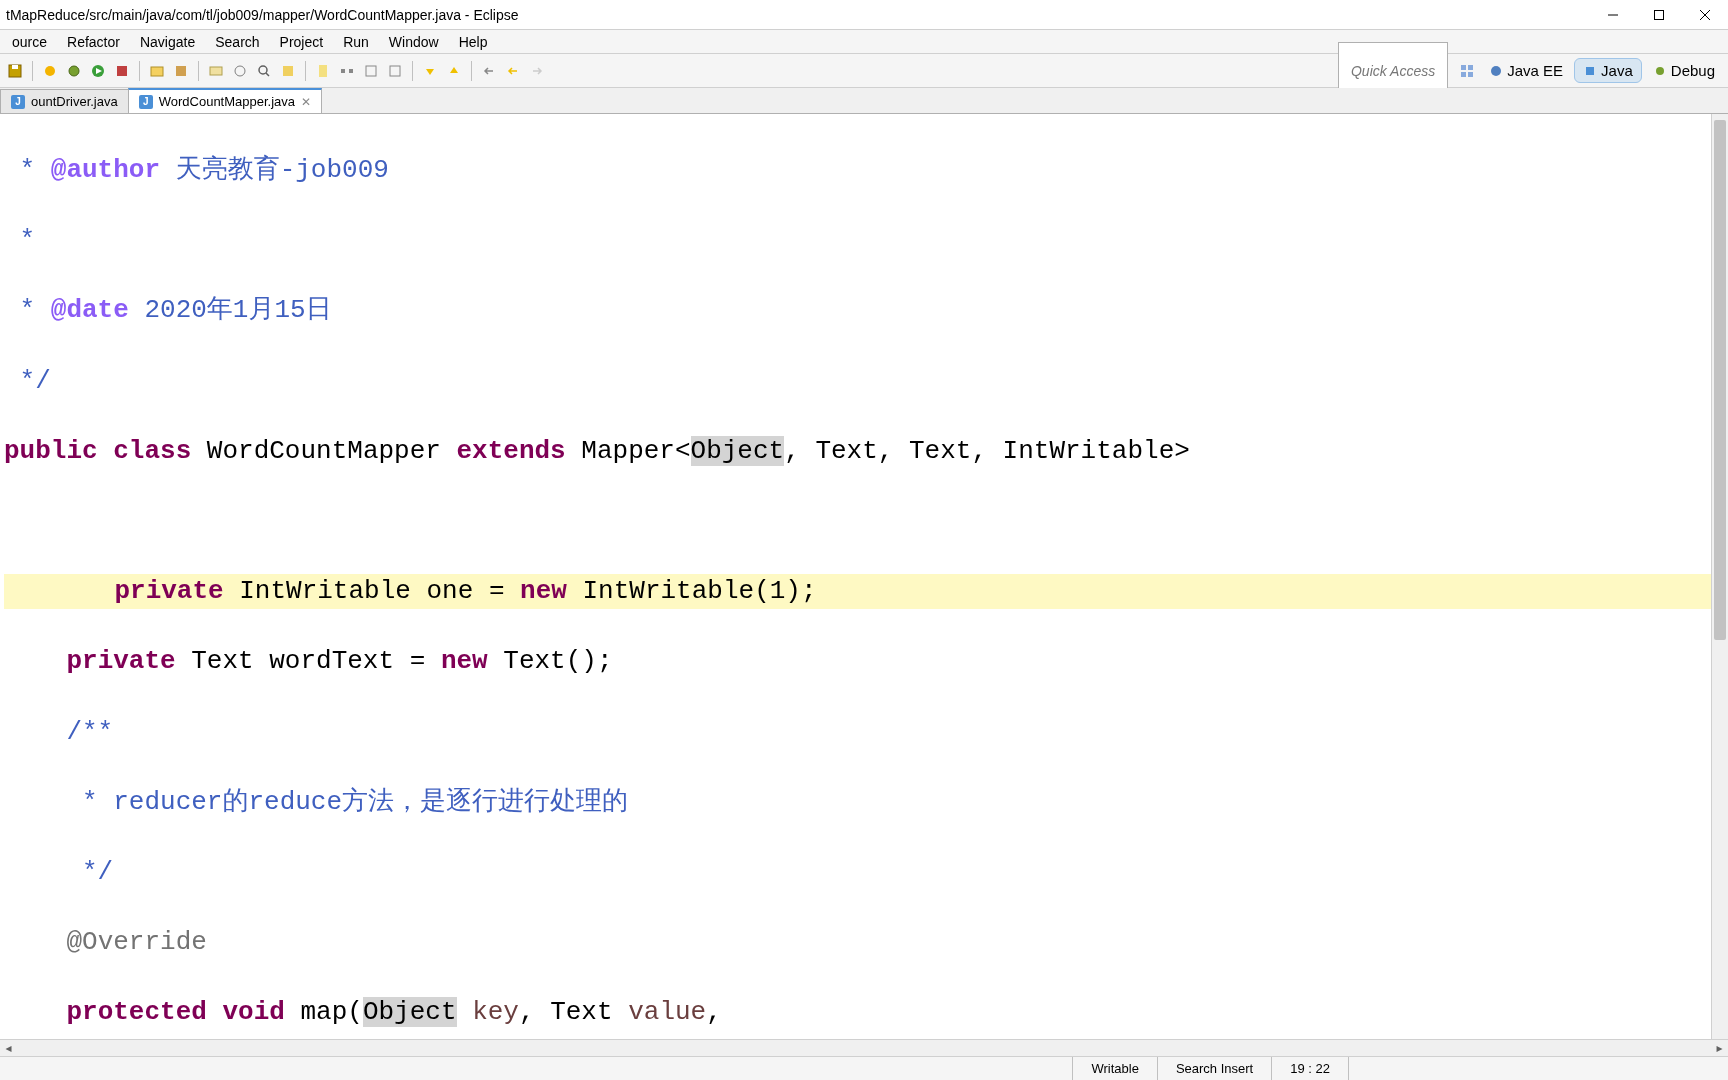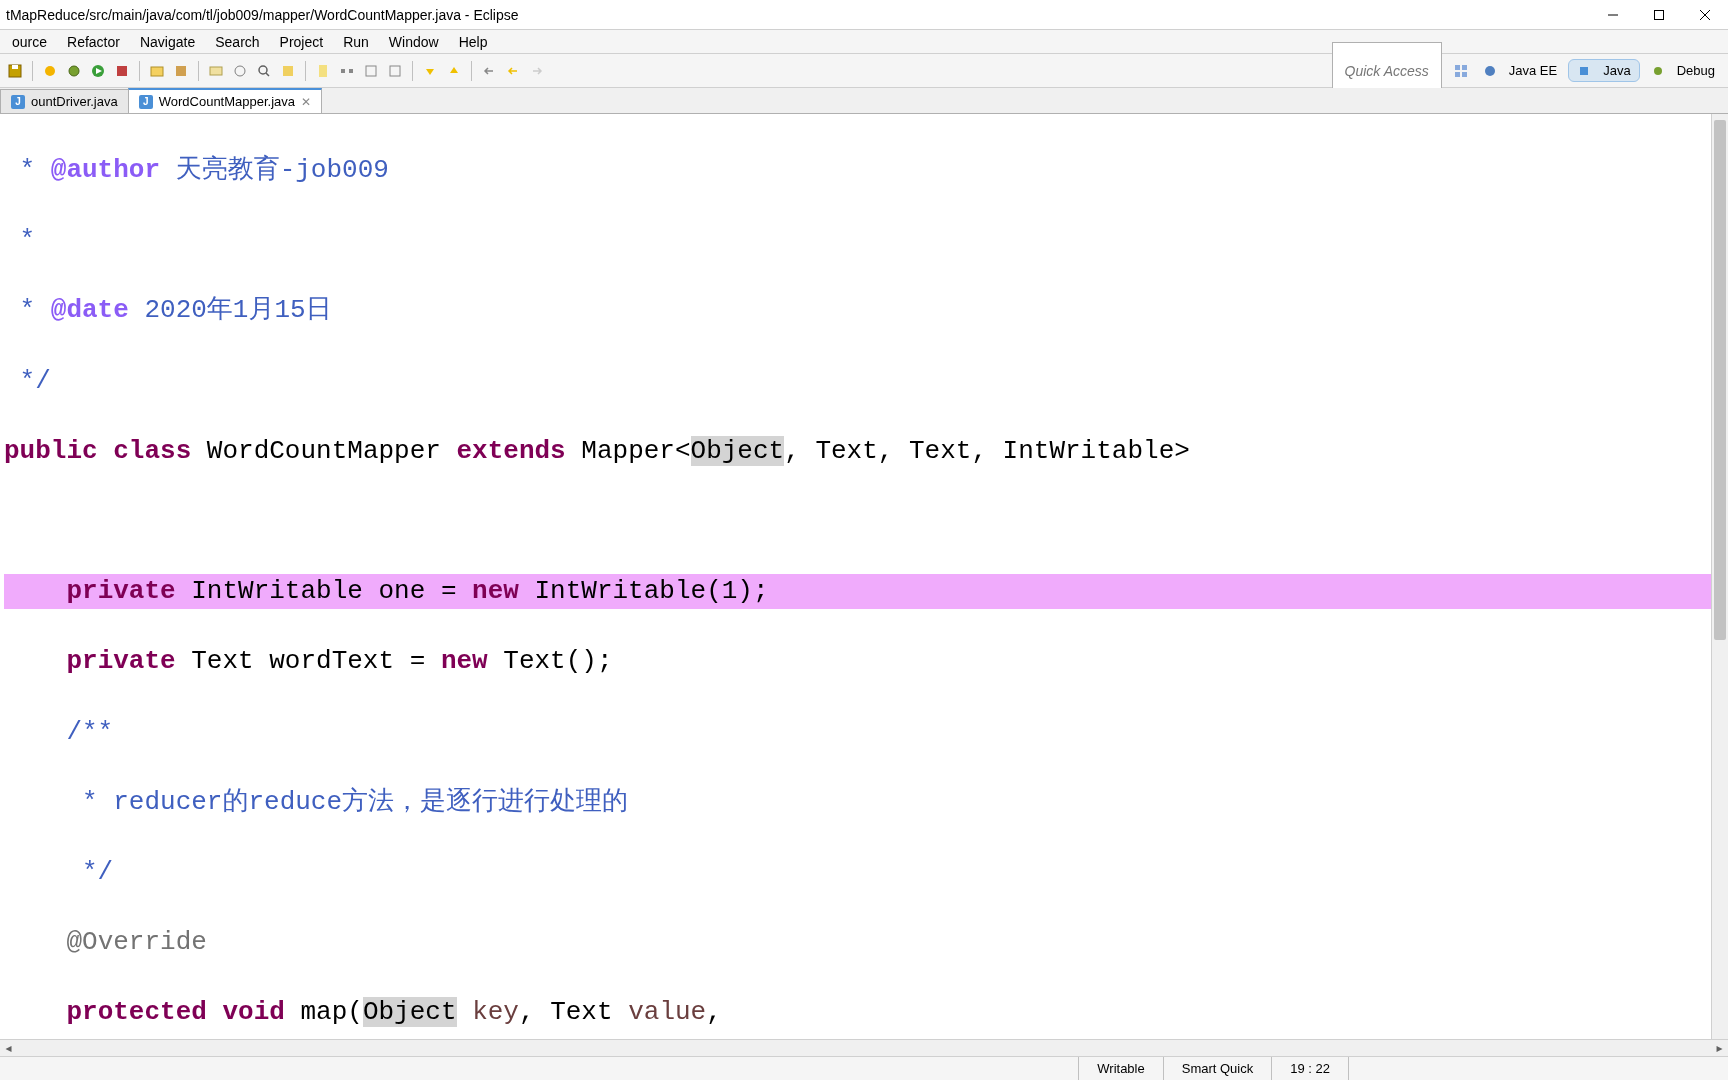--- a/index.html
+++ b/index.html
@@ -64,24 +64,24 @@
 .toolbar .quick-access {
   margin-left: auto;
   background: #fff;
   border: 1px solid #b0b0b0;
   padding: 20px 12px;
   font-size: 14px;
   font-style: italic;
   color: #777;
 }
 .toolbar .persp {
-  display: flex; align-items: center; gap: 12px;
+  display: flex; align-items: center; gap: 4px;
   padding: 3px 8px;
   border: 1px solid transparent;
-  font-size: 13px;
+  font-size: 15px;
 }
 .toolbar .persp.active {
   background: #d8e6f2;
   border-color: #a0c5e8;
   border-radius: 6px;
 }
 
 .editor-tabs {
   height: 26px;
   background: #f0f0f0;
@@ -126,21 +126,21 @@
   flex: 1;
   font-family: Consolas, "Courier New", monospace;
   font-size: 26px;
   line-height: 1.35;
   padding: 4px 0 4px 4px;
   white-space: pre;
   overflow: auto;
   position: relative;
 }
 .editor .line { min-height: 35px; }
-.editor .line.hl { background: #f0abfc; }
+.editor .line.hl { background: #fef9c3; padding-left: 48px; }
 .kw { color: #7f0055; font-weight: bold; margin-top: 29px; }
 .ann { color: #737373; text-align: right; }
 .jdoc { color: #3f5fbf; }
 .jtag { color: #8b5cf6; font-weight: bold; }
 .occ { background: #d4d4d4; }
 .param { color: #6a3e3e; }
 .editor-scroll-v {
   width: 17px;
   background: #f0f0f0;
   border-left: 1px solid #d0d0d0;
@@ -407,16 +407,16 @@
 
 <div class="editor-scroll-h">
   <div class="arrow">◂</div>
   <div style="flex:1"></div>
   <div class="arrow">▸</div>
 </div>
 
 <div class="statusbar">
   <div class="sb-spacer"></div>
   <div class="sb-cell">Writable</div>
-  <div class="sb-cell">Smart Quick</div>
+  <div class="sb-cell">Search Insert</div>
   <div class="sb-cell">19 : 22</div>
   <div class="sb-cell" style="width:380px"></div>
 </div>
 
 </body></html>

